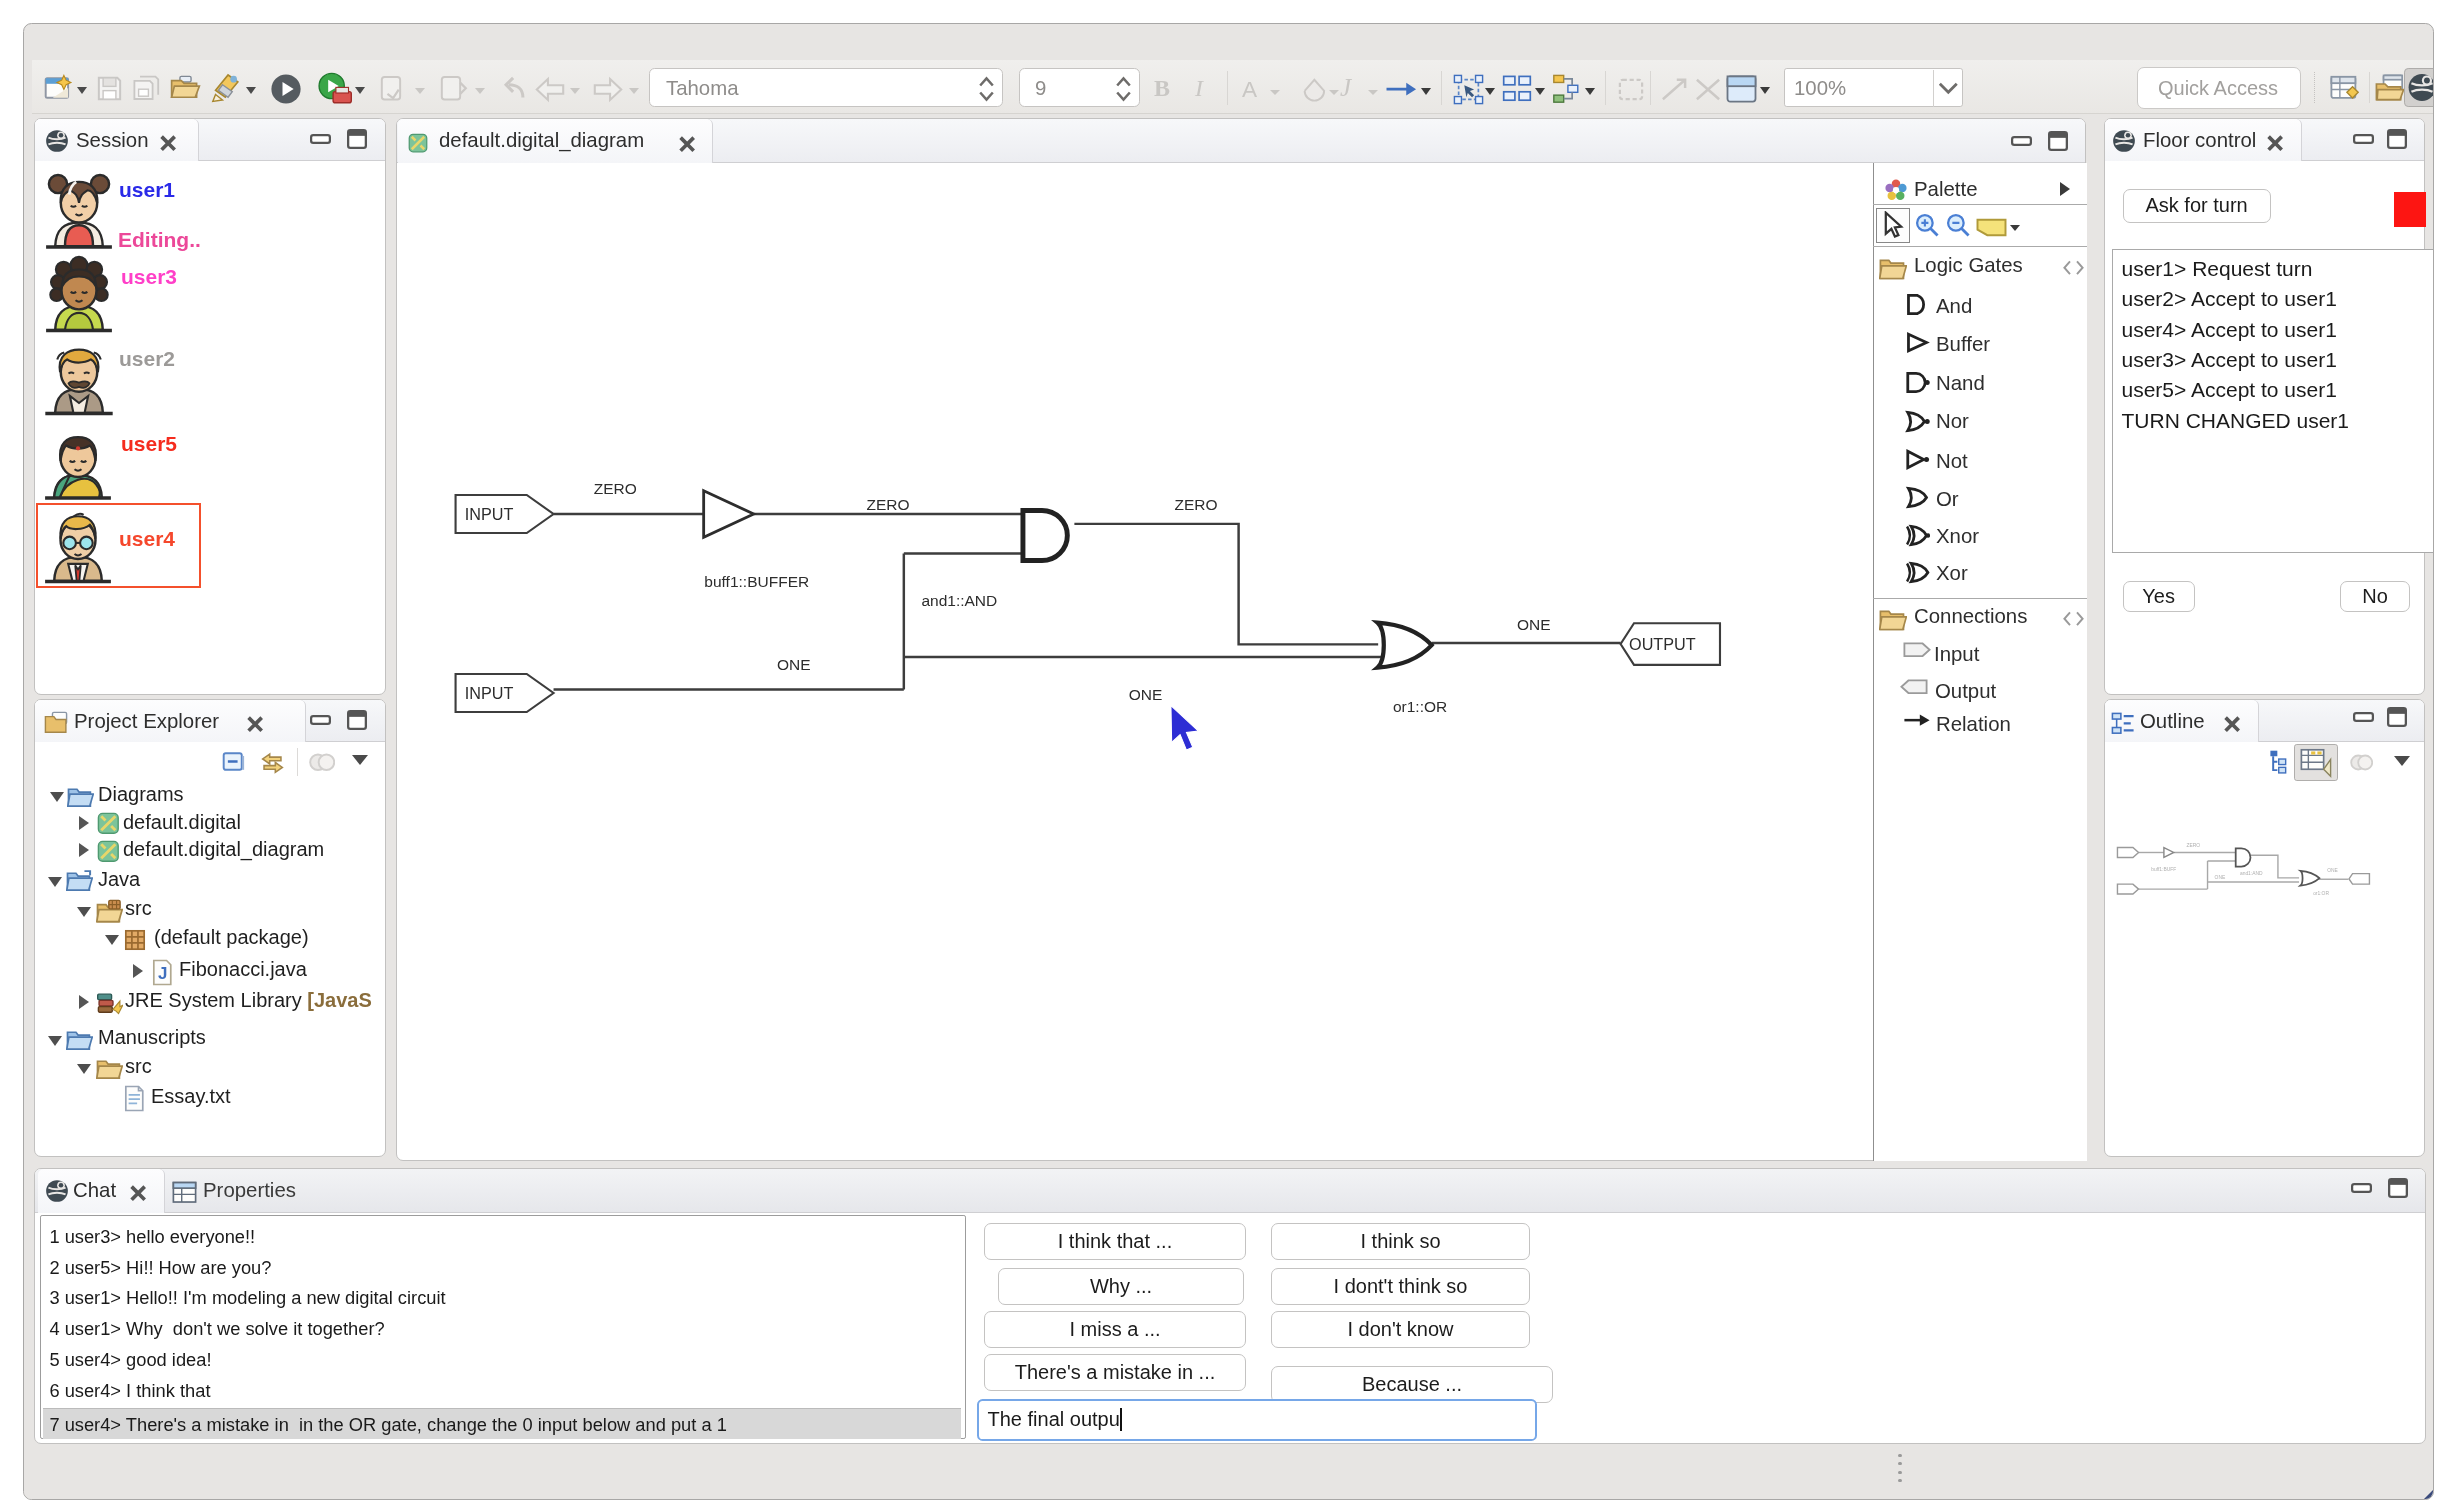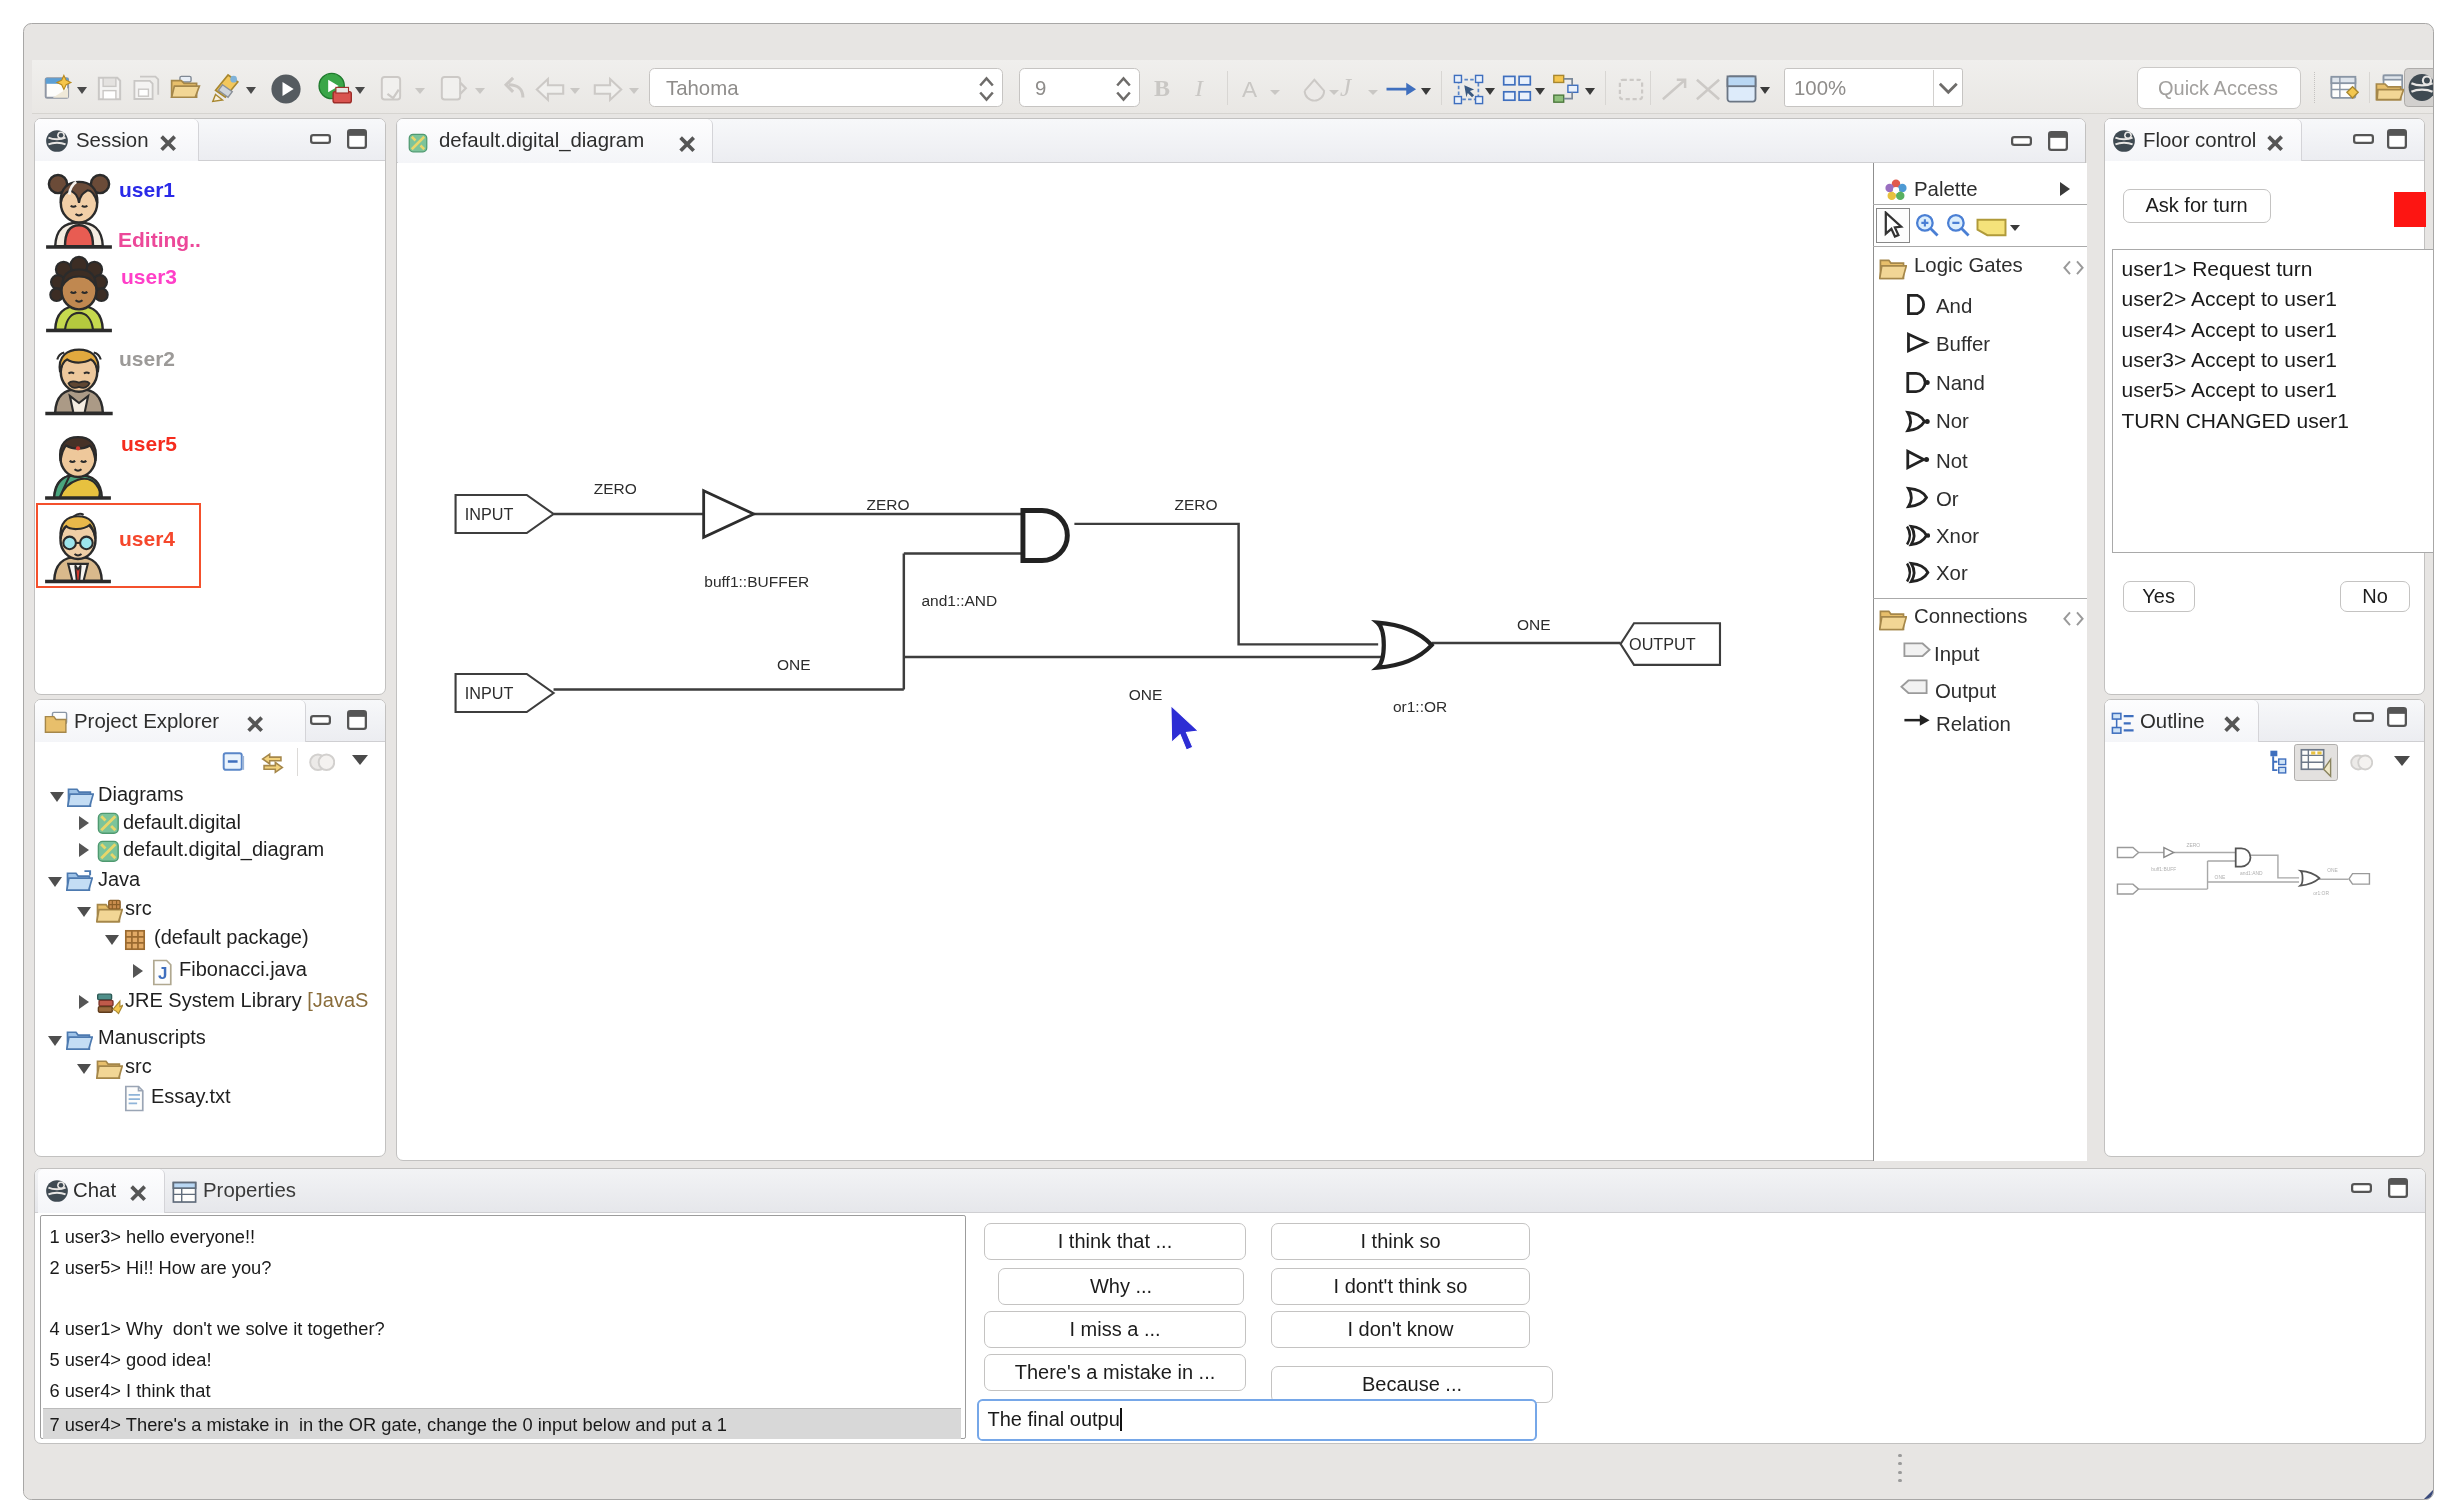--- a/index.html
+++ b/index.html
@@ -546,21 +546,21 @@
         <text x="5" y="14" font-family="Liberation Sans" font-size="12" font-weight="bold" fill="#3f6fbe">J</text>
       </svg>
     <div class="treerow" style="left:144px; top:258px;">Fibonacci.java</div>
     <div class="abs" style="left:44px; top:295px; width:0; height:0; border-top:7.8px solid transparent; border-bottom:7.8px solid transparent; border-left:10.6px solid #555;"></div>
     <svg class="abs" style="left:61px; top:290px;" width="27" height="25" viewBox="0 0 19 18">
         <rect x="1" y="3" width="10" height="4" rx="0.8" fill="#4f8f8a" stroke="#2c5a56" stroke-width="1"></rect>
         <rect x="2" y="7.5" width="10" height="4" rx="0.8" fill="#c05a4a" stroke="#7c3328" stroke-width="1"></rect>
         <rect x="1.5" y="12" width="10" height="4" rx="0.8" fill="#9a6a3c" stroke="#5f3c1c" stroke-width="1"></rect>
         <path d="M12 14 l5 -6 v4 l2 -1 -3 6 -2 -2 z" fill="#f3c74e" stroke="#a8872f" stroke-width="0.8"></path>
       </svg>
-    <div class="treerow" style="left:90px; top:289px;">JRE System Library <span style="color:#8a6d3b;">[JavaS</span></div>
+    <div class="treerow" style="left:90px; top:289px;">JRE System Library <span style="color:#8a6d3b;font-weight:bold;">[JavaS</span></div>
     <div class="abs" style="left:12.7px; top:336px; width:0; height:0; border-left:7.8px solid transparent; border-right:7.8px solid transparent; border-top:10.6px solid #4e4e4e;"></div>
     <svg class="abs" style="left:31px; top:328px;" width="27" height="22.6" viewBox="0 0 19 16">
         <path d="M1 3 h6 l1.5 2 h8 v10 h-15.5 z" fill="#9ec3e8" stroke="#4d7ab0" stroke-width="1.2"></path>
         <path d="M2 6.5 h16.5 l-2.5 8.5 h-15.5 z" fill="#c4ddf4" stroke="#4d7ab0" stroke-width="1.2"></path>
       </svg>
     <div class="treerow" style="left:63px; top:326px;">Manuscripts</div>
     <div class="abs" style="left:42px; top:364px; width:0; height:0; border-left:7.8px solid transparent; border-right:7.8px solid transparent; border-top:10.6px solid #4e4e4e;"></div>
     <svg class="abs" style="left:61px; top:357px;" width="27" height="22.6" viewBox="0 0 19 16">
         <path d="M1 3 h6 l1.5 2 h8 v10 h-15.5 z" fill="#e8bf6b" stroke="#a5874a" stroke-width="1.2"></path>
         <path d="M2 6.5 h16.5 l-2.5 8.5 h-15.5 z" fill="#f2d695" stroke="#a5874a" stroke-width="1.2"></path>
@@ -700,20 +700,21 @@
         <rect x="0.8" y="0.8" width="13.4" height="5.4" rx="1.5" fill="#fff" stroke="#555" stroke-width="1.6"></rect>
       </svg>
     <svg class="mm" style="left:2353px; top:9.2px;" width="20" height="20" viewBox="0 0 14 14">
         <rect x="0.8" y="0.8" width="12.4" height="12.4" rx="1.5" fill="#fff" stroke="#555" stroke-width="1.6"></rect>
         <rect x="0.8" y="0.8" width="12.4" height="4" fill="#555"></rect>
       </svg>
 
     <div class="abs" style="left:5px; top:46px; width:926px; height:224px; background:#fff; border:1.4px solid #9c9c9c; border-radius:2.1px;">
       <div class="chatrow" style="top:10px;">1 user3&gt; hello everyone!!</div>
       <div class="chatrow" style="top:41px;">2 user5&gt; Hi!! How are you?</div>
+      <div class="chatrow" style="top:71px;">3 user1&gt; Hello!! I'm modeling a new digital circuit</div>
       <div class="chatrow" style="top:102px;">4 user1&gt; Why&nbsp; don't we solve it together?</div>
       <div class="chatrow" style="top:133px;">5 user4&gt; good idea!</div>
       <div class="chatrow" style="top:164px;">6 user4&gt; I think that</div>
       <div class="chatrow" style="top:192px; background:#d8d8d8; height:31px; line-height:31px; border-top:0.7px solid #bbb;">7 user4&gt; There's a mistake in&nbsp; in the OR gate, change the 0 input below and put a 1</div>
     </div>
 
     <div class="btn" style="left:949px; top:54px; width:262px; height:37px; line-height:34px;">I think that ...</div>
     <div class="btn" style="left:1236px; top:54px; width:259px; height:37px; line-height:34px;">I think so</div>
     <div class="btn" style="left:963px; top:99px; width:246px; height:37px; line-height:34px;">Why ...</div>
     <div class="btn" style="left:1236px; top:99px; width:259px; height:37px; line-height:34px;">I dont't think so</div>

